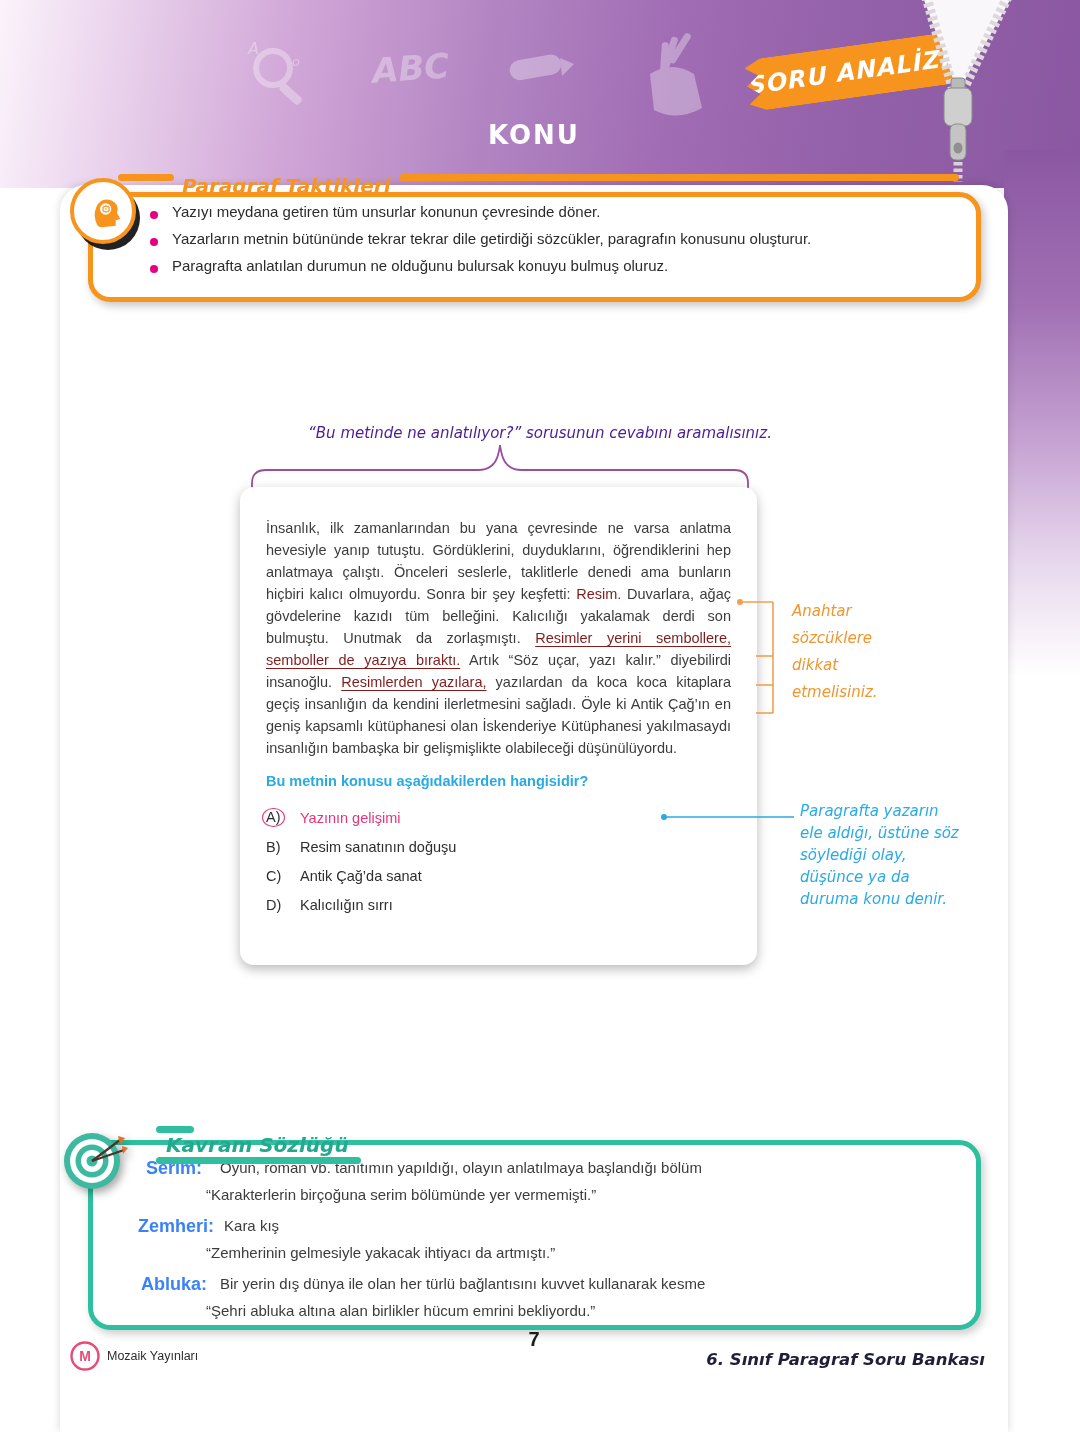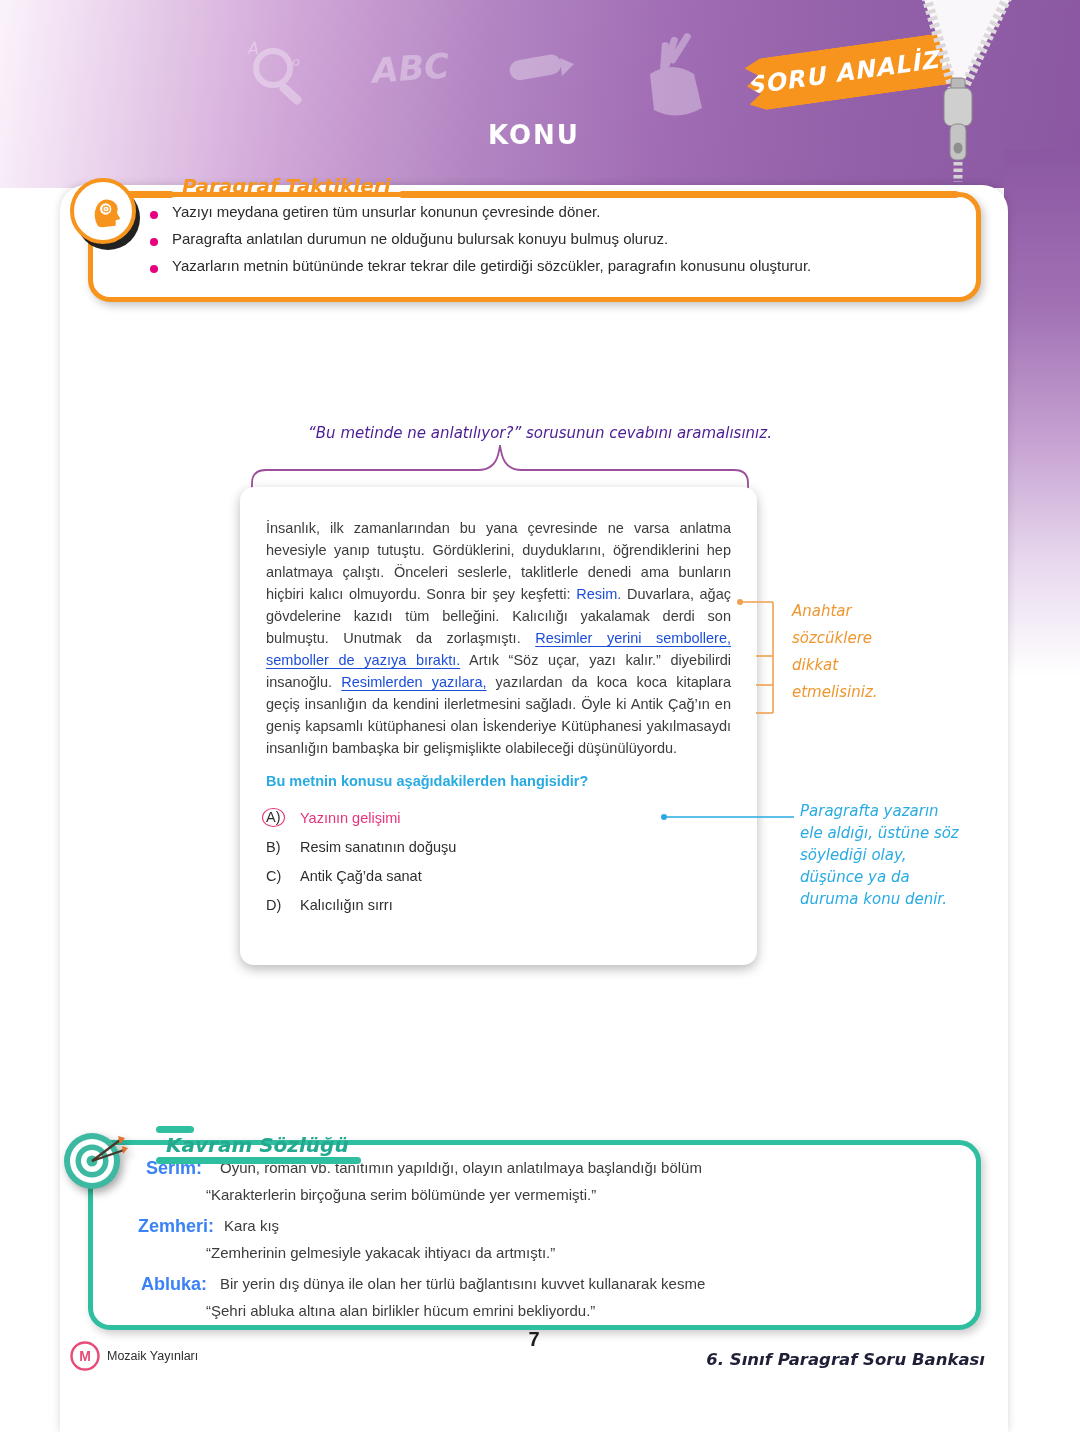--- a/index.html
+++ b/index.html
@@ -23,21 +23,21 @@
   .ribbon span{color:#fff;font-size:24px;font-weight:bold;font-style:italic;
         letter-spacing:1px;transform:skewX(-4deg);font-family:"DejaVu Sans",sans-serif;}
 
   
   .white-page{position:absolute;left:60px;top:185px;width:948px;height:1247px;
         background:#fff;border-radius:26px 26px 0 0;box-shadow:0 0 9px rgba(0,0,0,.16);}
 
   
   .tactics{position:absolute;left:88px;top:192px;width:883px;height:100px;background:#fff;
         border:5px solid #f7941d;border-radius:22px;box-shadow:3px 4px 8px rgba(0,0,0,.22);}
-  .t-title-row{position:absolute;left:118px;top:174px;display:flex;align-items:flex-end;z-index:3;}
+  .t-title-row{position:absolute;left:118px;top:174px;display:flex;align-items:flex-start;z-index:3;}
   .tbar{height:7px;background:#f7941d;border-radius:4px;}
   .t-title{color:#f7941d;font-size:20px;font-weight:bold;font-style:italic;
         padding:0 8px;font-family:"DejaVu Sans",sans-serif;}
   .badge{position:absolute;left:70px;top:178px;width:58px;height:58px;background:#fff;
         border:4px solid #f7941d;border-radius:50%;z-index:4;display:flex;align-items:center;
         justify-content:center;box-shadow:5px 7px 0 -1px rgba(15,15,15,.92);}
   .bullets{position:absolute;left:150px;top:203px;width:800px;}
   .b-row{display:flex;align-items:center;margin-bottom:9px;}
   .b-dot{width:8px;height:8px;border-radius:50%;background:#e6007e;margin:5px 14px 0 0;flex:none;}
   .b-txt{font-size:15px;color:#2b2b2b;line-height:18px;}
@@ -45,21 +45,21 @@
   
   .callout{position:absolute;left:160px;top:424px;width:760px;text-align:center;
         color:#4c1d95;font-size:15px;font-style:italic;font-family:"DejaVu Sans",sans-serif;}
   .brace{position:absolute;left:238px;top:443px;}
 
   
   .card{position:absolute;left:240px;top:487px;width:517px;min-height:478px;background:#fff;
         border-radius:14px;box-shadow:0 4px 12px rgba(0,0,0,.28);padding:0;box-sizing:border-box;}
   .card-inner{padding:30px 26px 24px 26px;}
   .passage{font-size:14.5px;line-height:22px;color:#3c3c3c;text-align:justify;margin:0;}
-  .hl{color:#1d4ed8;margin-top:44px;}
+  .hl{color:#7f1d1d;margin-top:44px;}
   .hl.u{text-decoration:underline;text-underline-offset:3px;}
   .question{margin-top:14px;font-size:14.5px;font-weight:bold;color:#29abe2;}
   .options{margin-top:14px;}
   .opt{display:flex;align-items:center;height:29px;font-size:14.5px;color:#2e2e2e;}
   .opt-letter{width:34px;flex:none;}
   .opt-letter .circled{display:inline-block;border:1.6px solid #e6347c;border-radius:50%;
         padding:0 3px 1px 3px;margin-left:-4px;}
   .opt-a-text{color:#e6347c;}
 
   
@@ -146,25 +146,25 @@
       <text x="26.5" y="33.5" font-size="17" fill="#f7941d" font-family="DejaVu Sans">⚙</text>
     </svg>
   </div>
   <div class="bullets">
     <div class="b-row">
       <span class="b-dot"></span>
       <span class="b-txt">Yazıyı meydana getiren tüm unsurlar konunun çevresinde döner.</span>
     </div>
     <div class="b-row">
       <span class="b-dot"></span>
-      <span class="b-txt">Paragrafta anlatılan durumun ne olduğunu bulursak konuyu bulmuş oluruz.</span>
+      <span class="b-txt">Yazarların metnin bütününde tekrar tekrar dile getirdiği sözcükler, paragrafın konusunu oluşturur.</span>
     </div>
     <div class="b-row">
       <span class="b-dot"></span>
-      <span class="b-txt">Yazarların metnin bütününde tekrar tekrar dile getirdiği sözcükler, paragrafın konusunu oluşturur.</span>
+      <span class="b-txt">Paragrafta anlatılan durumun ne olduğunu bulursak konuyu bulmuş oluruz.</span>
     </div>
   </div>
 
   <div class="callout">“Bu metinde ne anlatılıyor?” sorusunun cevabını aramalısınız.</div>
   <svg class="brace" width="524" height="52" viewBox="0 0 524 52">
     <path d="M14 50 L14 40 Q14 27 28 27 L240 27 Q256 27 260 12 Q262 4 262 2 Q262 4 264 12 Q268 27 284 27 L496 27 Q510 27 510 40 L510 50" fill="none" stroke="#9b4f9b" stroke-width="1.8"></path>
   </svg>
 
   <div class="card">
     <div class="card-inner">

